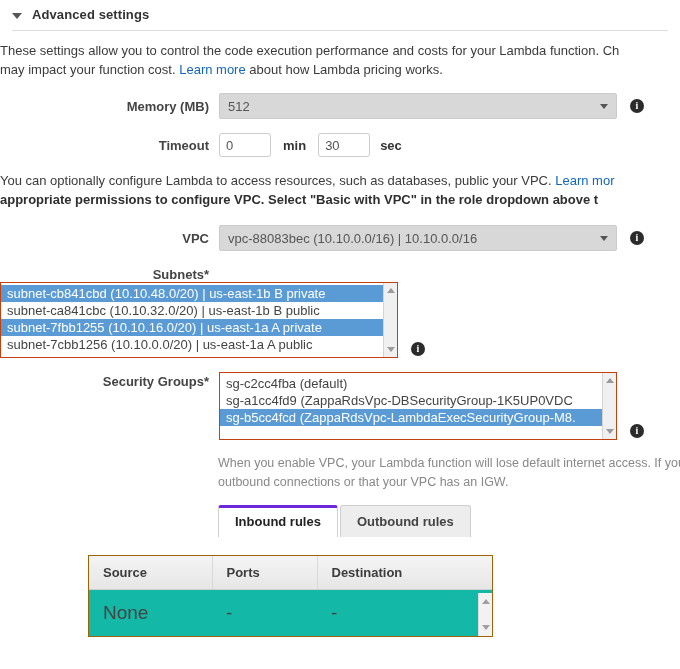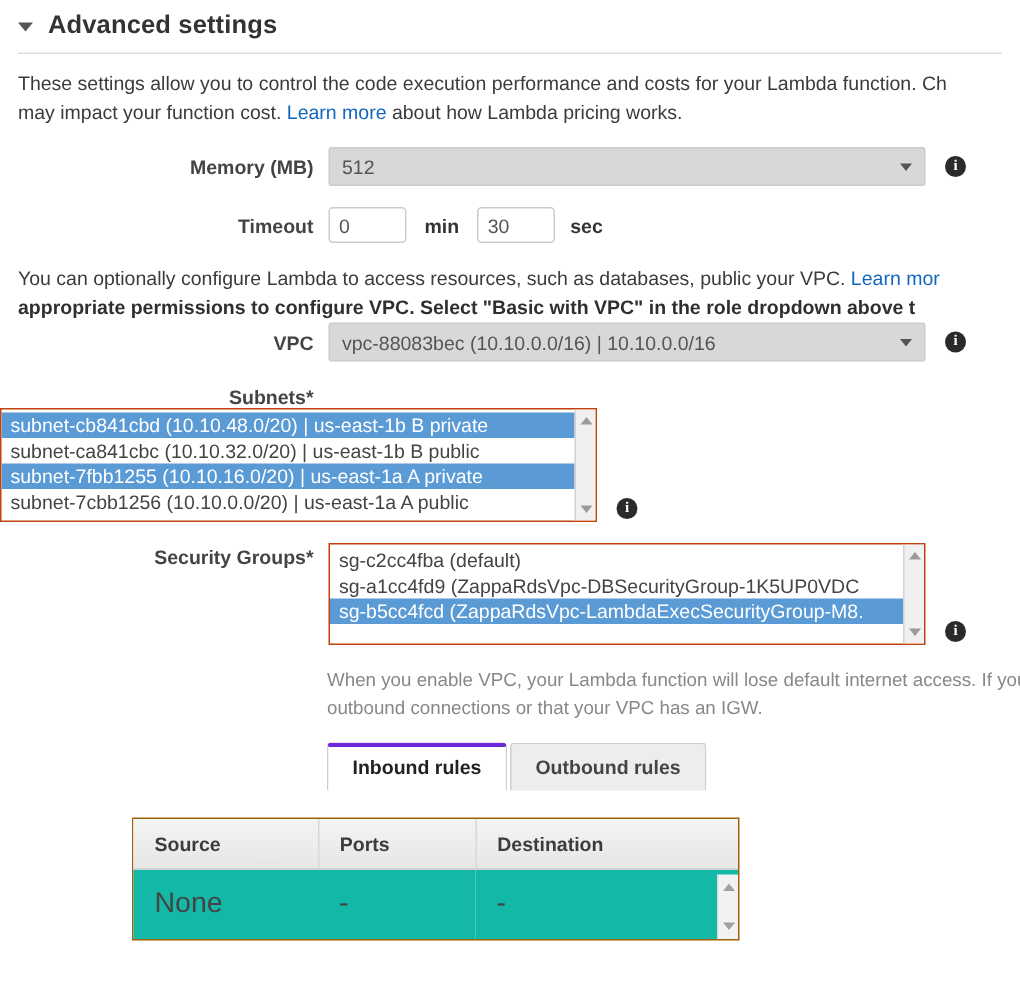--- a/index.html
+++ b/index.html
@@ -33,34 +33,34 @@
   .caret {
     width: 0;
     height: 0;
     border-left: 5px solid transparent;
     border-right: 5px solid transparent;
     border-top: 6px solid #555;
     margin-right: 10px;
     margin-top: 2px;
   }
   .section-title {
-    font-size: 17px;
+    font-size: 13px;
     font-weight: bold;
     color: #333;
     letter-spacing: 0.1px;
   }
   .hr {
     height: 1px;
     background: #dddddd;
     margin: 0 12px 0 12px;
   }
 
   
   .para {
-    padding: 10px 0 0 12px;
+    padding: 10px 0 0 0;
     line-height: 19px;
     font-size: 13px;
     color: #3b3b3b;
     white-space: nowrap;
     overflow: hidden;
   }
   .para .line {
     display: block;
     white-space: nowrap;
   }
@@ -346,21 +346,21 @@
       <input class="text-input" type="text" value="30" style="">
       <span class="unit">sec</span>
     </div>
   </div>
 
   <div class="para" style="padding-top:14px;">
     <span class="line"><span>You can optionally configure Lambda to access resources, such as databases, public your VPC. </span><a class="link" href="#">Learn mor</a></span>
     <span class="line bold-line">appropriate permissions to configure VPC. Select "Basic with VPC" in the role dropdown above t</span>
   </div>
 
-  <div class="row" style="margin-top:1px;">
+  <div class="row" style="margin-top:16px;">
     <div class="row-label">VPC</div>
     <div class="field-area">
       <div class="select">
         <span>vpc-88083bec (10.10.0.0/16) | 10.10.0.0/16</span>
         <span class="arrow"></span>
       </div>
       <div class="info-icon">i</div>
     </div>
   </div>
 

